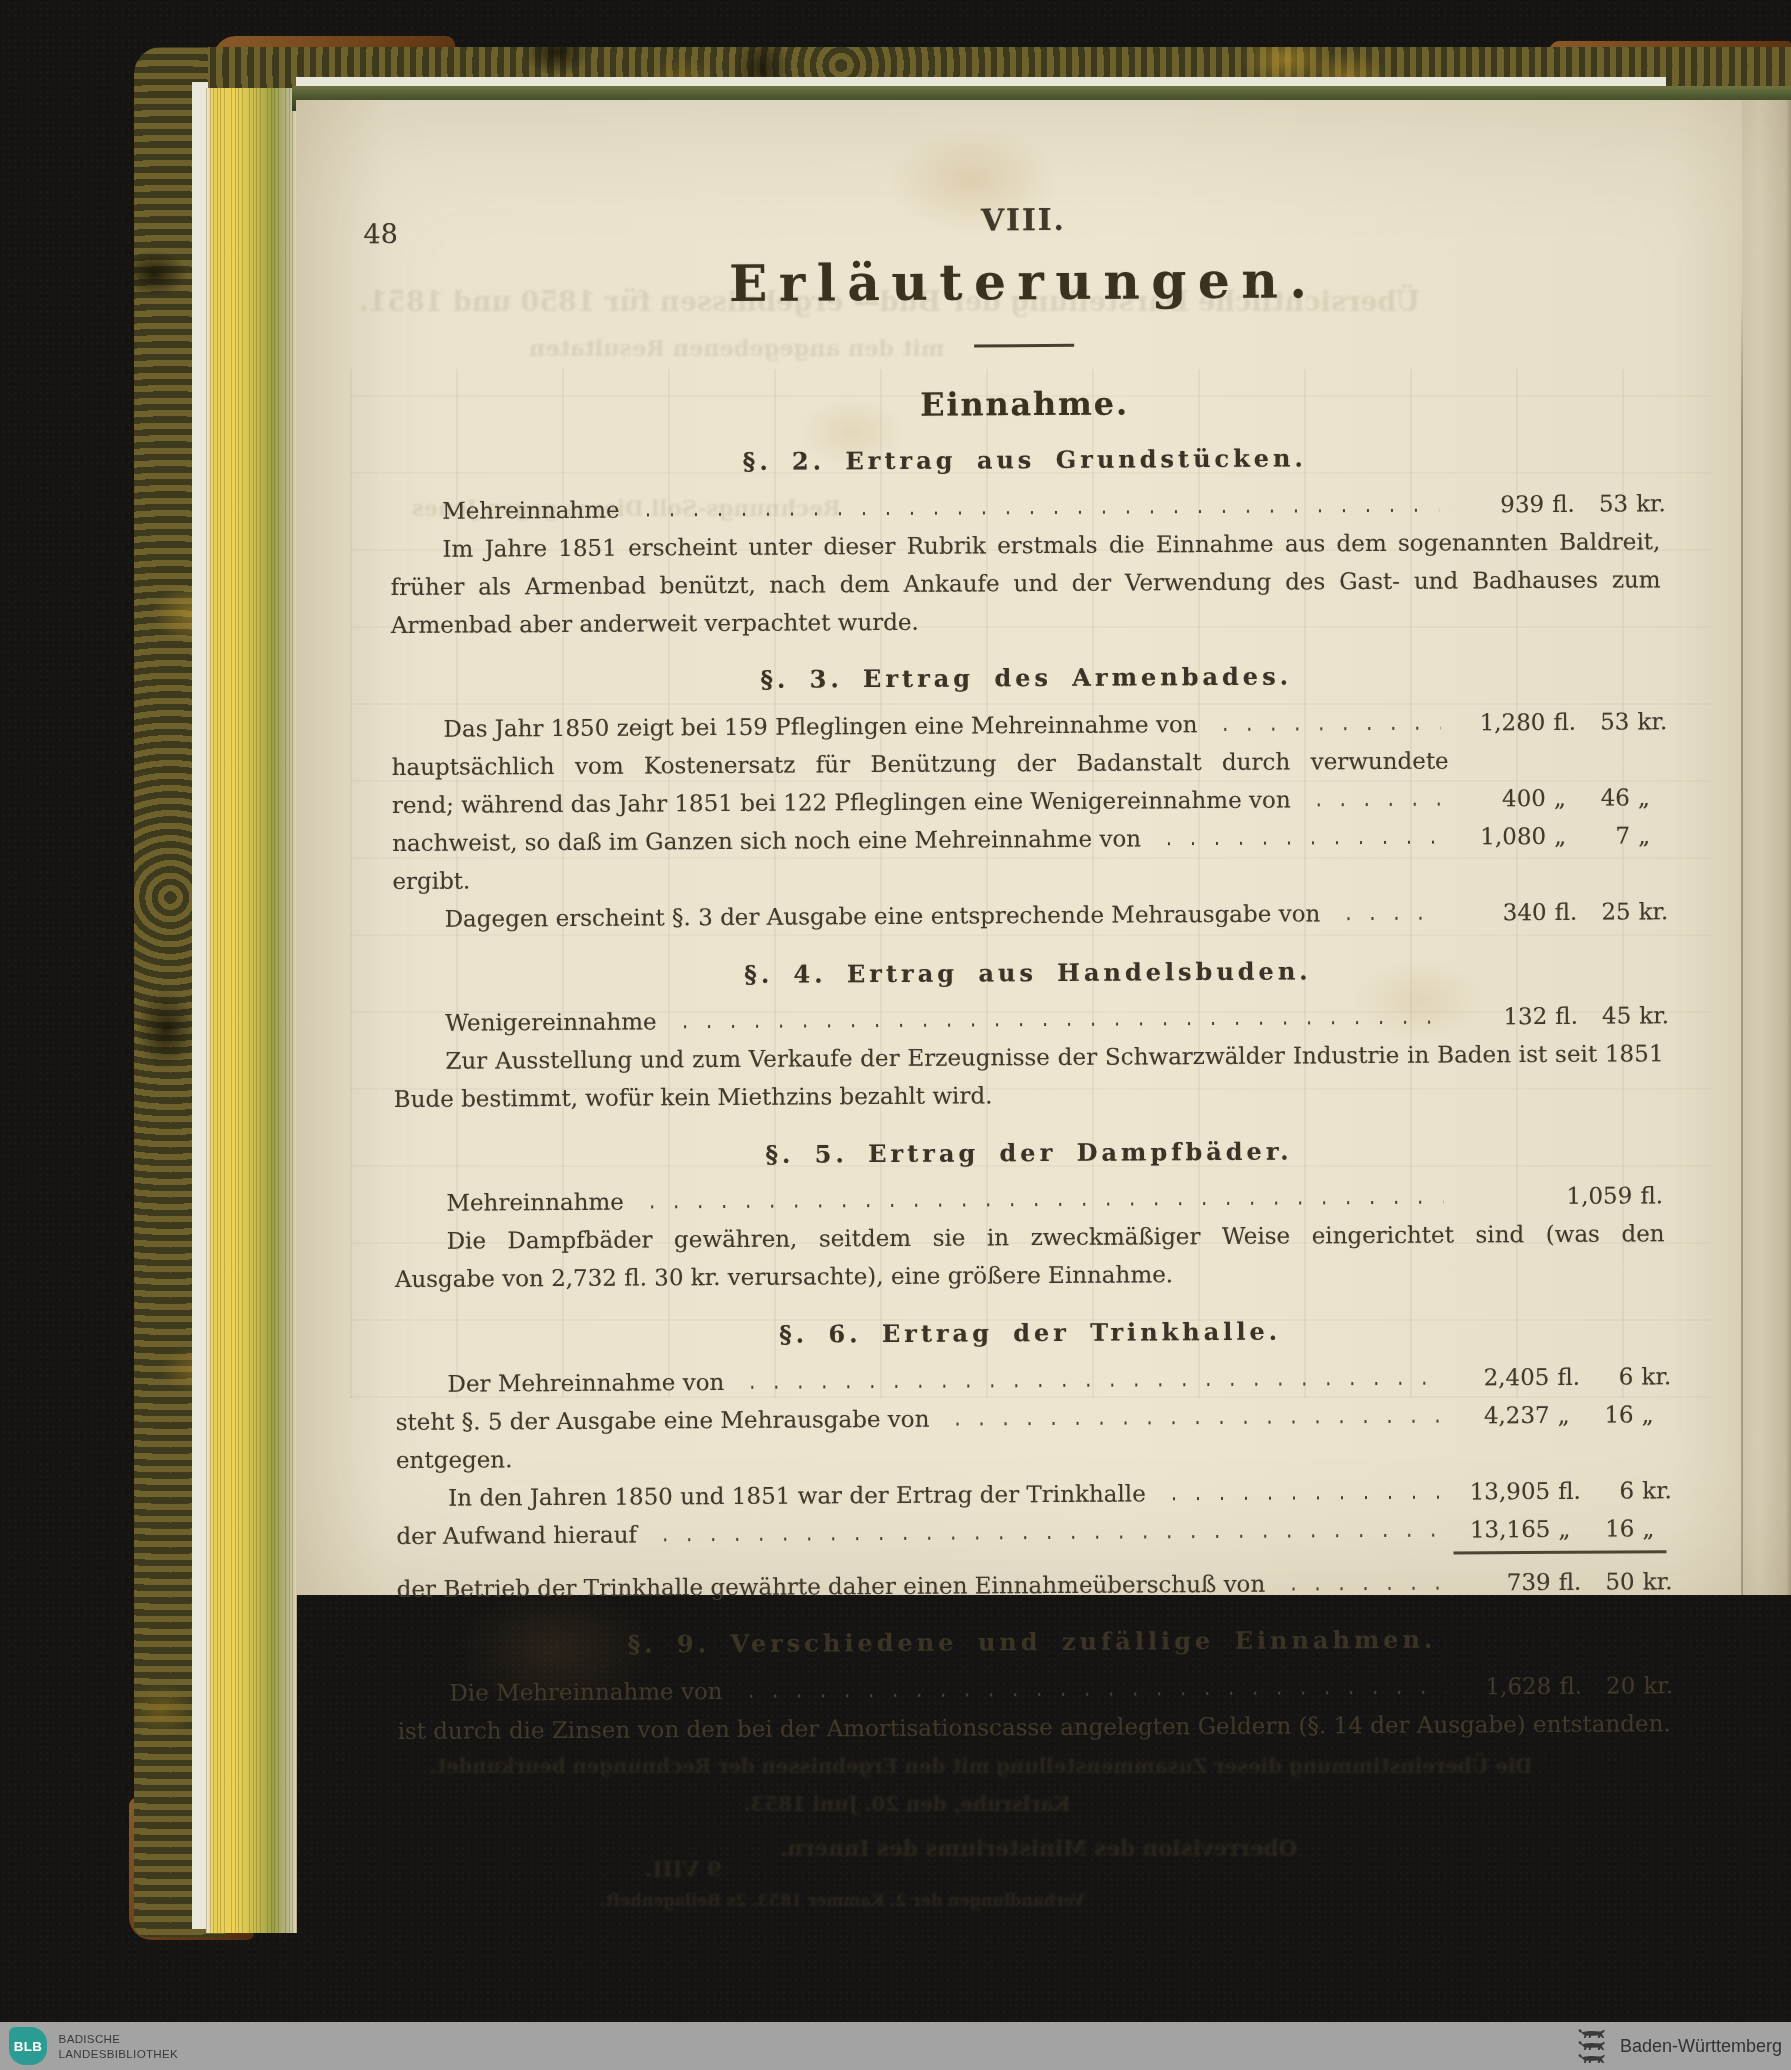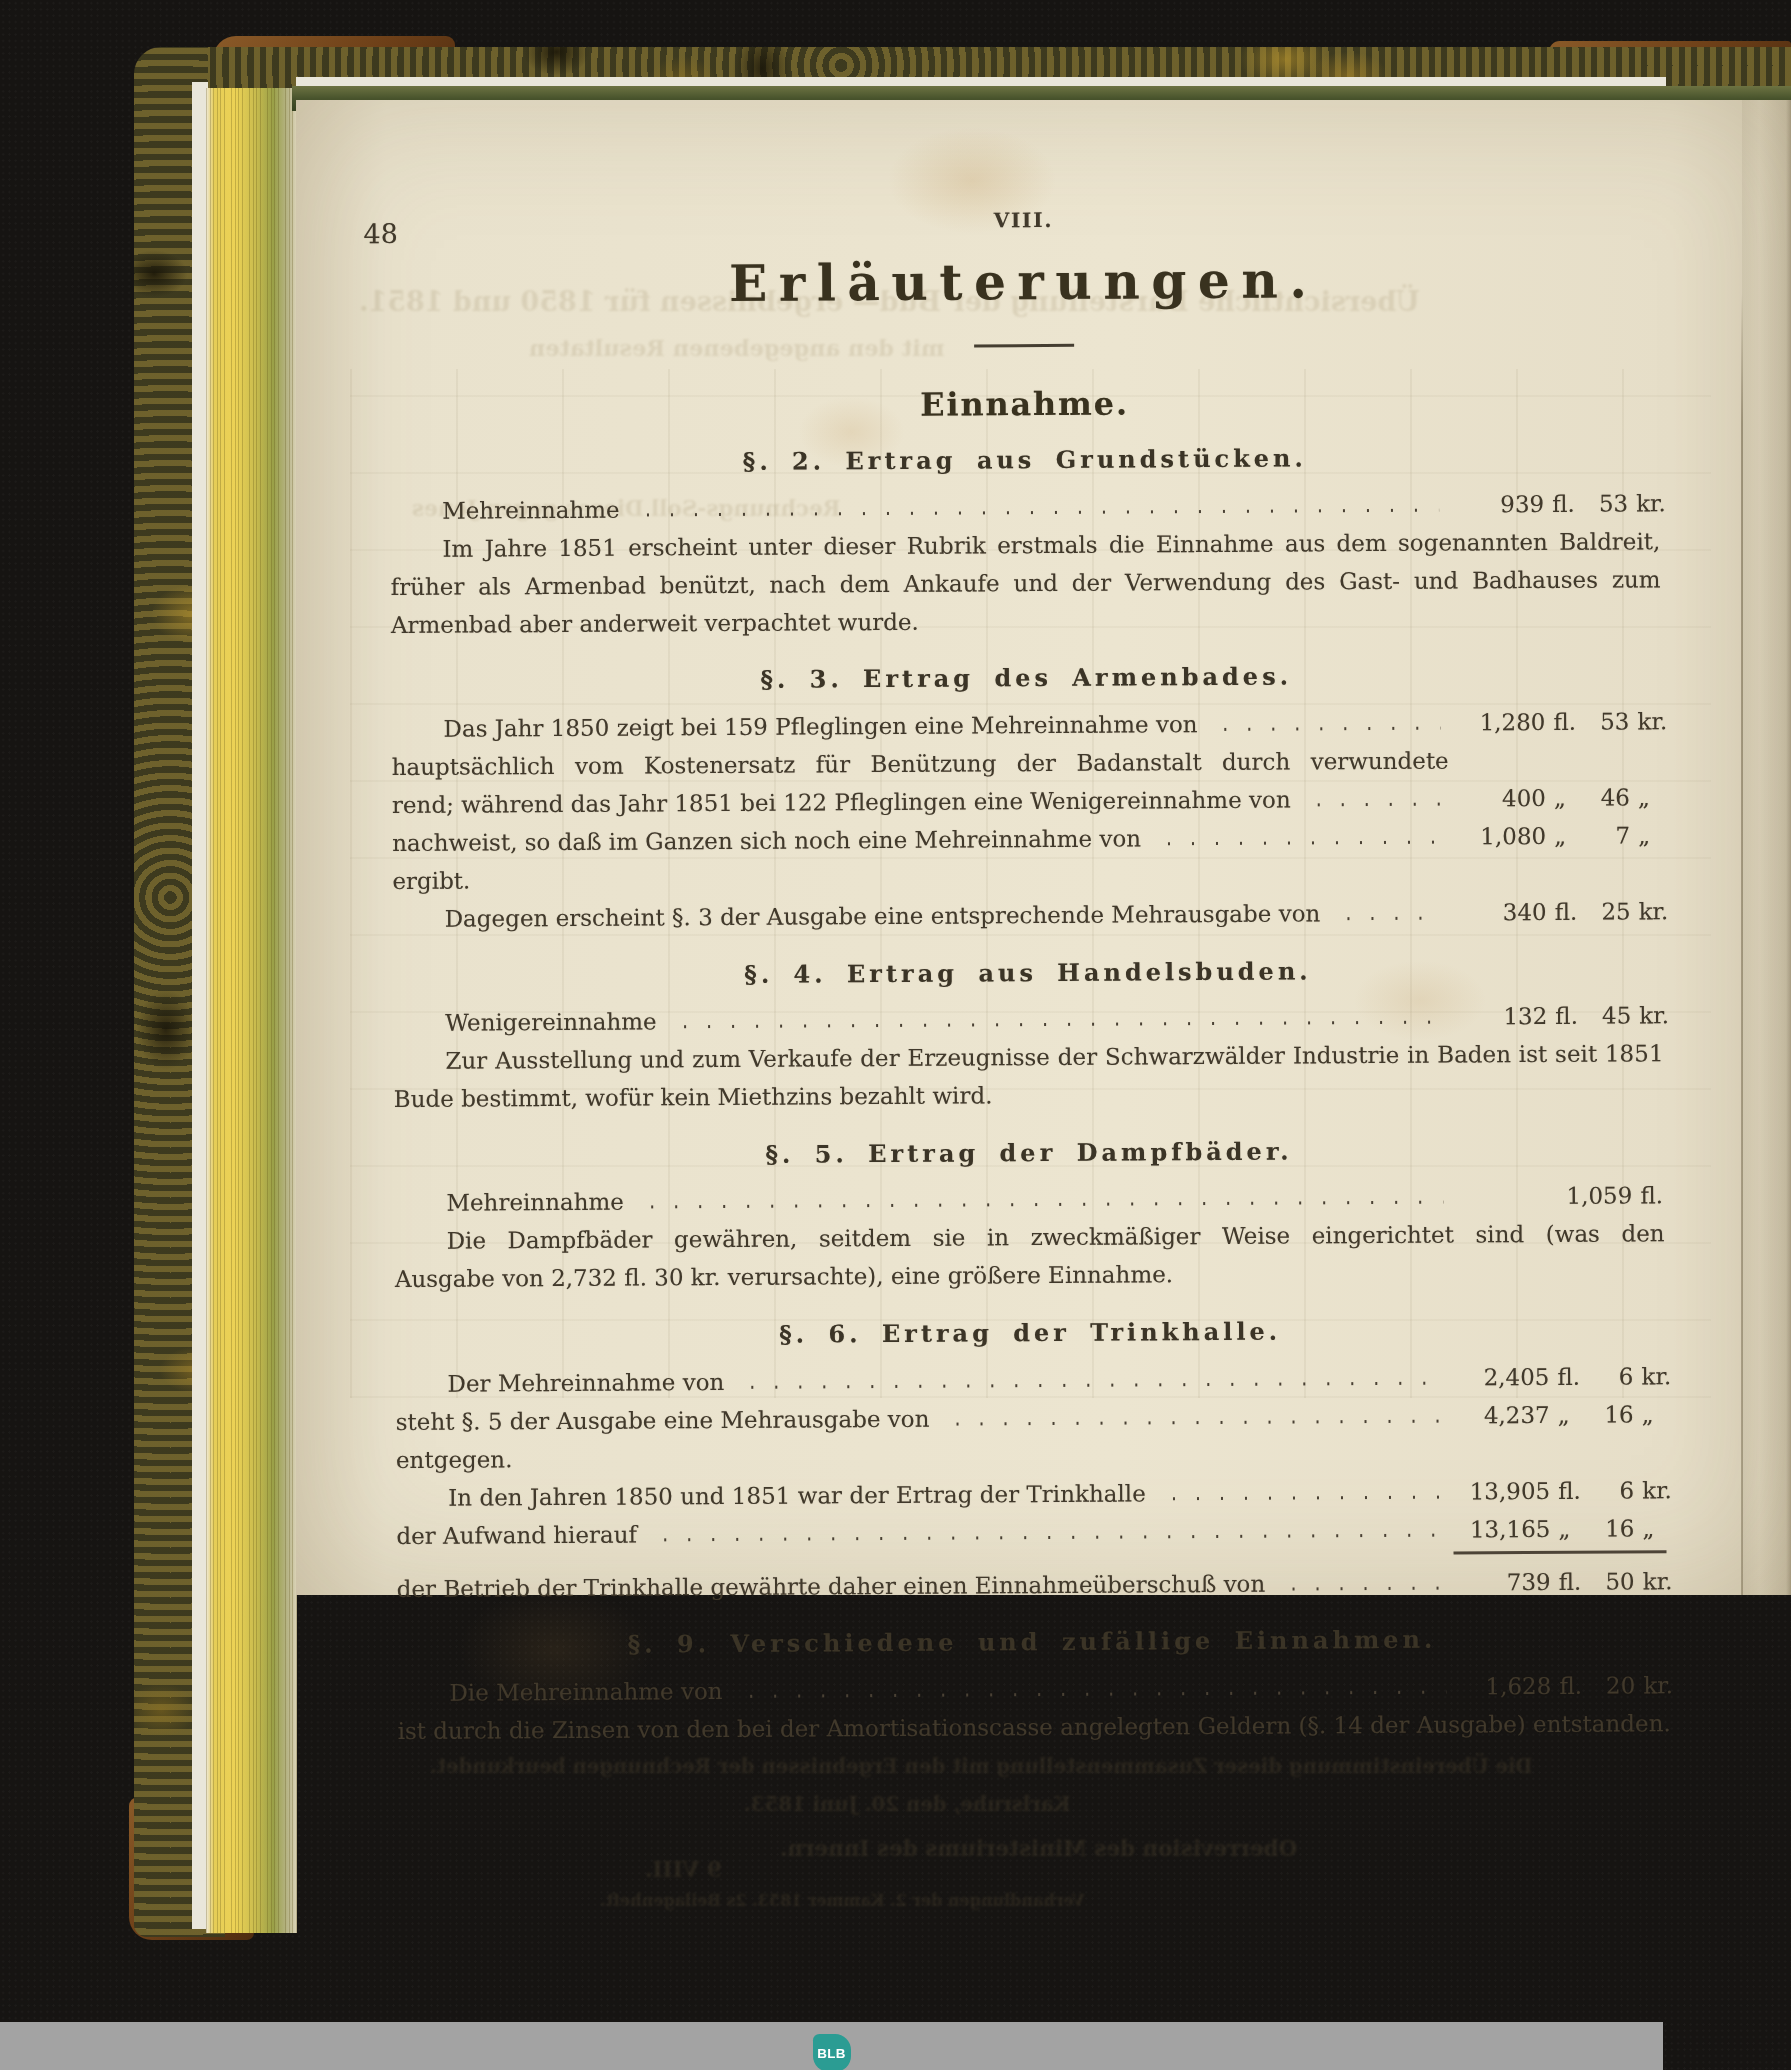--- a/index.html
+++ b/index.html
@@ -54,21 +54,21 @@
       repeating-linear-gradient(0deg, rgba(128,116,82,.06) 0 1.8px, transparent 1.8px 77px);}
   .bleed-line{position:absolute;transform:scaleX(-1);filter:blur(1.2px);opacity:.17;
     color:#8c7950;font-weight:bold;white-space:nowrap;}
 
   
   .text-block{position:absolute;left:97px;top:107px;width:1270px;color:#41392b;
     transform:rotate(-0.35deg);transform-origin:0 50%;
     text-shadow:0 0 0.9px rgba(62,52,36,.35);font-size:23px;}
   .head-row{position:relative;height:34px;text-align:center;}
   .pageno{position:absolute;left:-25px;top:10.7px;font-size:27px;}
-  .chapter{font-size:20px;font-weight:bold;letter-spacing:1.8px;line-height:34px;}
+  .chapter{font-size:30px;font-weight:bold;letter-spacing:1.8px;line-height:34px;}
   .doc-title{margin-top:16px;height:57px;line-height:57px;text-align:center;
     font-size:50px;font-weight:bold;letter-spacing:11.6px;color:#39321f;}
   .title-rule{width:100px;height:2.7px;background:#453e31;margin:34px auto 0;}
   .subtitle{margin-top:39px;height:36px;line-height:36px;text-align:center;
     font-size:32px;font-weight:bold;letter-spacing:1.8px;color:#39321f;}
   .section{margin-top:1.8px;}
   .sec-heading{margin:21.5px auto 10.7px;height:34px;line-height:34px;text-align:center;
     font-size:24px;font-weight:bold;letter-spacing:4px;word-spacing:8px;color:#3b3426;}
   .line{height:38px;line-height:38px;white-space:nowrap;}
   .line.block{display:block;}
@@ -81,23 +81,23 @@
   .dot-leader{flex:1;height:9px;align-self:flex-end;margin:0 12.5px 8px 14.3px;
     background-image:radial-gradient(circle 2.1px,#4a4134 55%,transparent 60%);
     background-size:24px 7.2px;background-repeat:repeat-x;background-position:1.8px 0;}
   .amt{display:inline-grid;grid-template-columns:93px 39px 45px 32px;}
   .amt.single{grid-template-columns:177px 32px;}
   .amt-num{text-align:right;}
   .amt-unit{text-align:left;padding-left:8px;}
   .sum-rule{width:213px;height:2.7px;background:#4d4437;margin:3.6px 0 9px auto;}
 
   
-  .footer{position:absolute;left:0;top:2022px;width:1663px;height:48px;background:#a3a3a3;
+  .footer{position:absolute;left:0;top:2022px;width:1791px;height:48px;background:#a3a3a3;
     display:flex;align-items:center;padding:12px 9px;box-sizing:border-box;
-    font-family:"Liberation Sans","DejaVu Sans",sans-serif;flex-direction:column;}
+    font-family:"Liberation Sans","DejaVu Sans",sans-serif;}
   .blb-logo{width:38px;height:38px;background:#2b9c93;border-radius:6.3px 42% 42% 42%;
     display:flex;align-items:center;justify-content:center;flex:0 0 auto;}
   .blb-logo span{color:#fff;font-weight:bold;font-size:13.4px;letter-spacing:0.4px;}
   .blb-text{margin-left:11.6px;color:#3a3a3a;font-weight:normal;font-size:11.6px;line-height:1.3;letter-spacing:0.3px;}
   .footer-right{margin-left:auto;display:flex;align-items:center;}
   .lions{display:flex;flex-direction:column;gap:0.9px;}
   .lions svg{display:block;}
   .state-name{margin-left:12.5px;color:#333;font-size:18px;}
 </style>
 </head>

